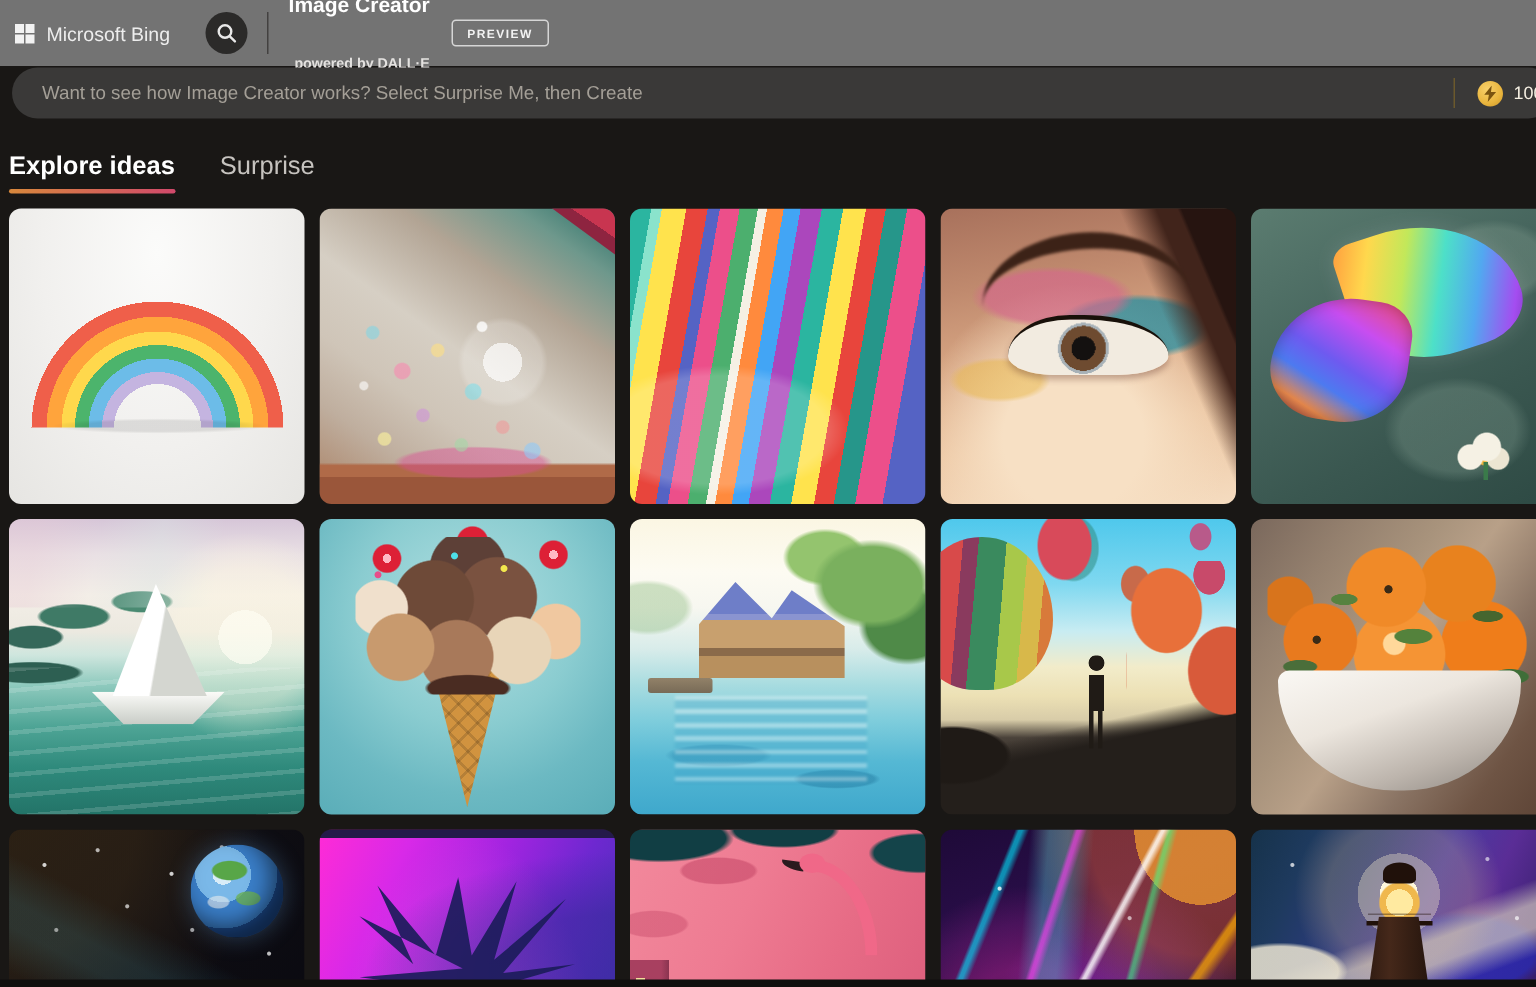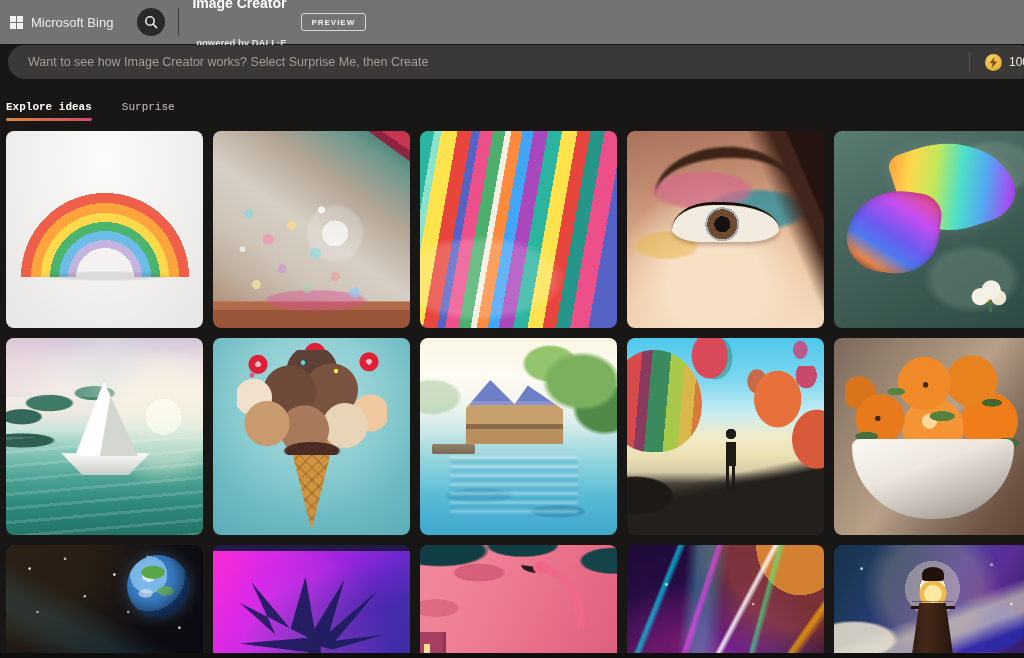--- a/index.html
+++ b/index.html
@@ -25,21 +25,21 @@
     color:#d8d3cb; font-size:12.5px; padding:0 140px 0 20px; font-family:"Liberation Sans",sans-serif; }
   .prompt-input::placeholder { color:#a49f97; }
   .boosts { position:absolute; left:961px; top:7px; bottom:7px; display:flex; align-items:center;
     gap:7px; padding-left:15px; border-left:1px solid #6b592c; cursor:pointer; }
   .coin { width:17px; height:17px; border-radius:50%; background:radial-gradient(circle at 38% 32%,#f8d06a,#e9b53d 60%,#c9942a 100%);
     display:flex; align-items:center; justify-content:center; }
   .coin svg { display:block; }
   .credits { color:#f5efe2; font-size:12px; }
   
   .tabs { display:flex; gap:30px; margin:22px 0 0 6px; }
-  .tab { color:#c6c3bf; font-size:11px; cursor:pointer; position:relative; padding-bottom:8px;font-family:Liberation Mono, monospace; }
+  .tab { color:#c6c3bf; font-size:17px; cursor:pointer; position:relative; padding-bottom:8px; }
   .tab.active { color:#ffffff; font-weight:bold; }
   .tab.active::after { content:''; position:absolute; left:0; right:0; bottom:0; height:3px;
     border-radius:2px; background:linear-gradient(90deg,#d8883c,#d1496b); }
   
   .grid { margin:10px 0 0 6px; display:grid; grid-template-columns:repeat(5,197px);
     grid-auto-rows:197px; gap:10px; width:1031px; }
   .tile { position:relative; width:197px; height:197px; border-radius:8px; overflow:hidden;
     cursor:pointer; background:#242220; }
   .tile::before, .tile::after { content:''; position:absolute; }
   .fx { position:absolute; display:block; }

